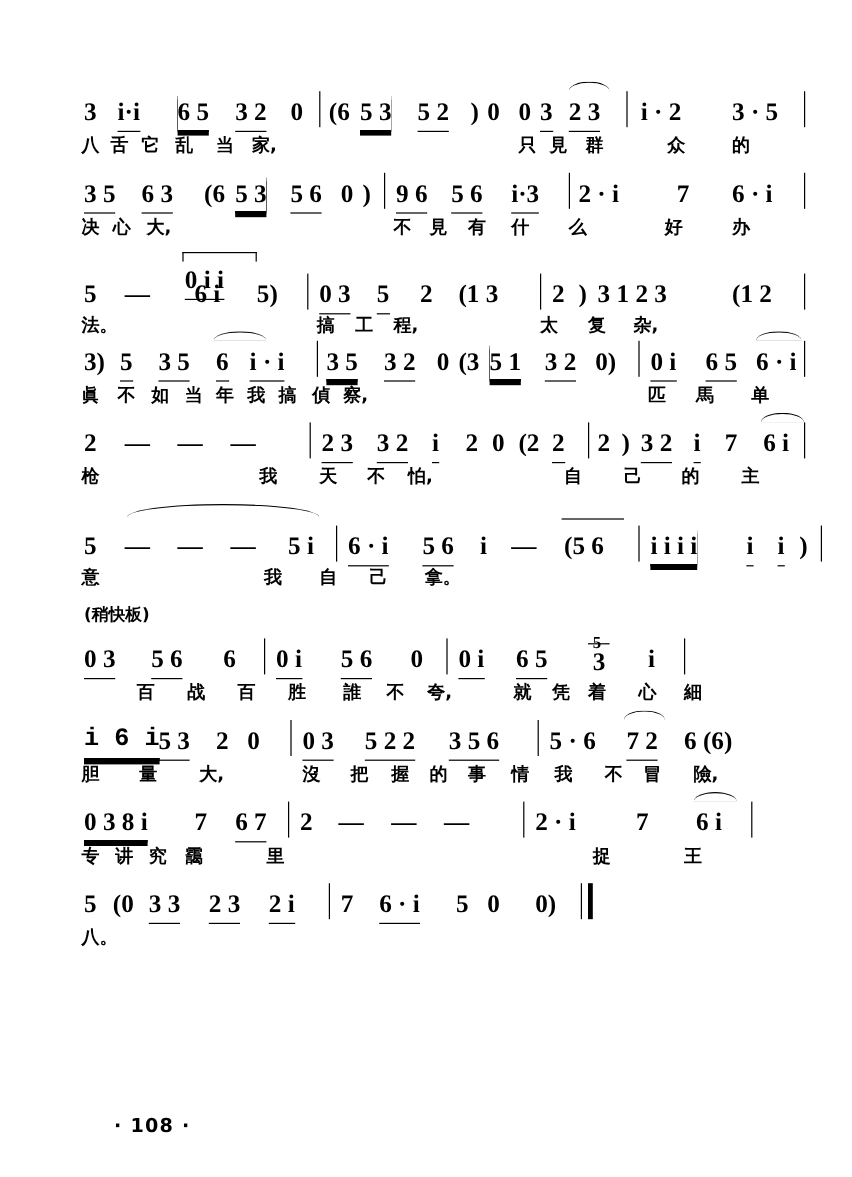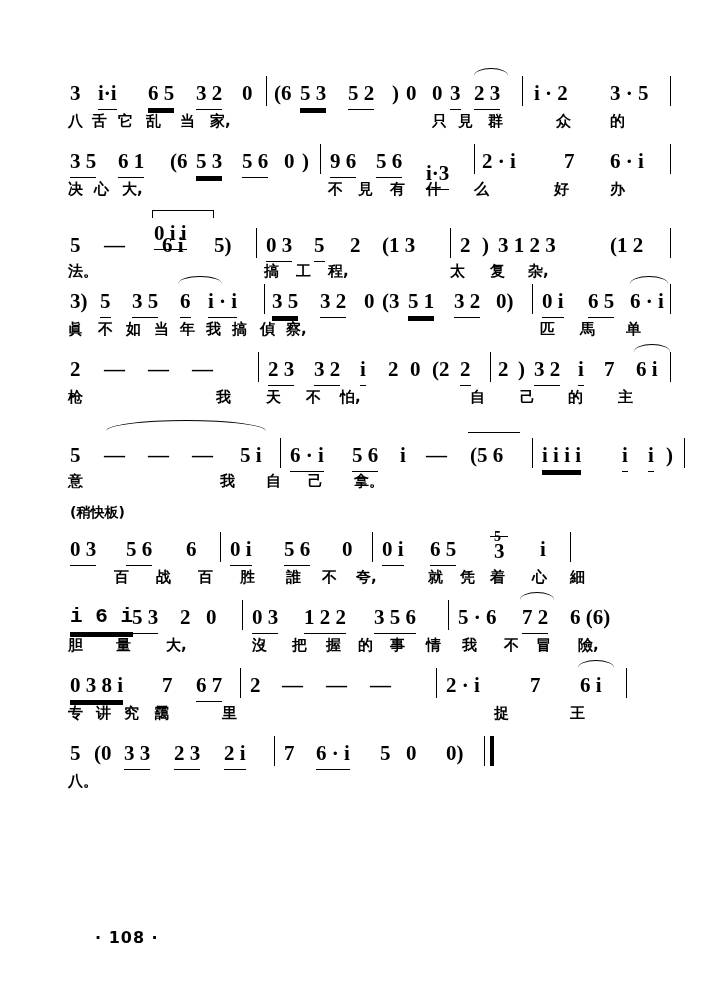--- a/index.html
+++ b/index.html
@@ -122,30 +122,30 @@
         <span class="g" style="left:388px;top:0px;">見</span>
         <span class="g" style="left:418px;top:0px;">群</span>
         <span class="g" style="left:486px;top:0px;">众</span>
         <span class="g" style="left:540px;top:0px;">的</span>
       </div>
     </div>
 
     <div class="system" style="height:68px;">
       <div class="notes">
         <span class="g under1" style="left:0px;top:0px;">3 5</span>
-        <span class="g under1" style="left:48px;top:0px;">6 1</span>
+        <span class="g under1" style="left:48px;top:0px;">6 3</span>
         <span class="g" style="left:100px;top:0px;">(6</span>
         <span class="g under2" style="left:126px;top:0px;">5 3</span>
         <span class="g under1" style="left:172px;top:0px;">5 6</span>
         <span class="g" style="left:214px;top:0px;">0</span>
         <span class="g" style="left:232px;top:0px;">)</span>
         <span class="vline" style="left:250px;top:-2px;height:30px;"></span>
         <span class="g under1" style="left:260px;top:0px;">9 6</span>
         <span class="g under1" style="left:306px;top:0px;">5 6</span>
-        <span class="g under1" style="left:356px;top:12px;">i·3</span>
+        <span class="g under1" style="left:356px;top:0px;">i·3</span>
         <span class="vline" style="left:404px;top:-2px;height:30px;"></span>
         <span class="g" style="left:412px;top:0px;">2 · i</span>
         <span class="g" style="left:494px;top:0px;">7</span>
         <span class="g" style="left:540px;top:0px;">6 · i</span>
         <span class="vline" style="left:600px;top:-2px;height:30px;"></span>
       </div>
       <div class="lyrics">
         <span class="g" style="left:-2px;top:0px;">决</span>
         <span class="g" style="left:24px;top:0px;">心</span>
         <span class="g" style="left:52px;top:0px;">大,</span>
@@ -340,21 +340,21 @@
     </div>
 
     <div class="system" style="height:68px;">
       <div class="notes">
         <span class="g under2" style="left:0px;top:0px;font-family:Liberation Mono, monospace;">i 6 i</span>
         <span class="g under1" style="left:62px;top:0px;">5 3</span>
         <span class="g" style="left:110px;top:0px;">2</span>
         <span class="g" style="left:136px;top:0px;">0</span>
         <span class="vline" style="left:172px;top:-2px;height:30px;"></span>
         <span class="g under1" style="left:182px;top:0px;">0 3</span>
-        <span class="g under1" style="left:234px;top:0px;">1 2 2</span>
+        <span class="g under1" style="left:234px;top:0px;">5 2 2</span>
         <span class="g under1" style="left:304px;top:0px;">3 5 6</span>
         <span class="vline" style="left:378px;top:-2px;height:30px;"></span>
         <span class="g" style="left:388px;top:0px;">5 · 6</span>
         <span class="g under1" style="left:452px;top:0px;">7 2</span>
         <span class="tie" style="left:450px;top:-10px;width:34px;"></span>
         <span class="g" style="left:500px;top:0px;">6 (6)</span>
       </div>
       <div class="lyrics">
         <span class="g" style="left:-2px;top:0px;">胆</span>
         <span class="g" style="left:46px;top:0px;">量</span>

